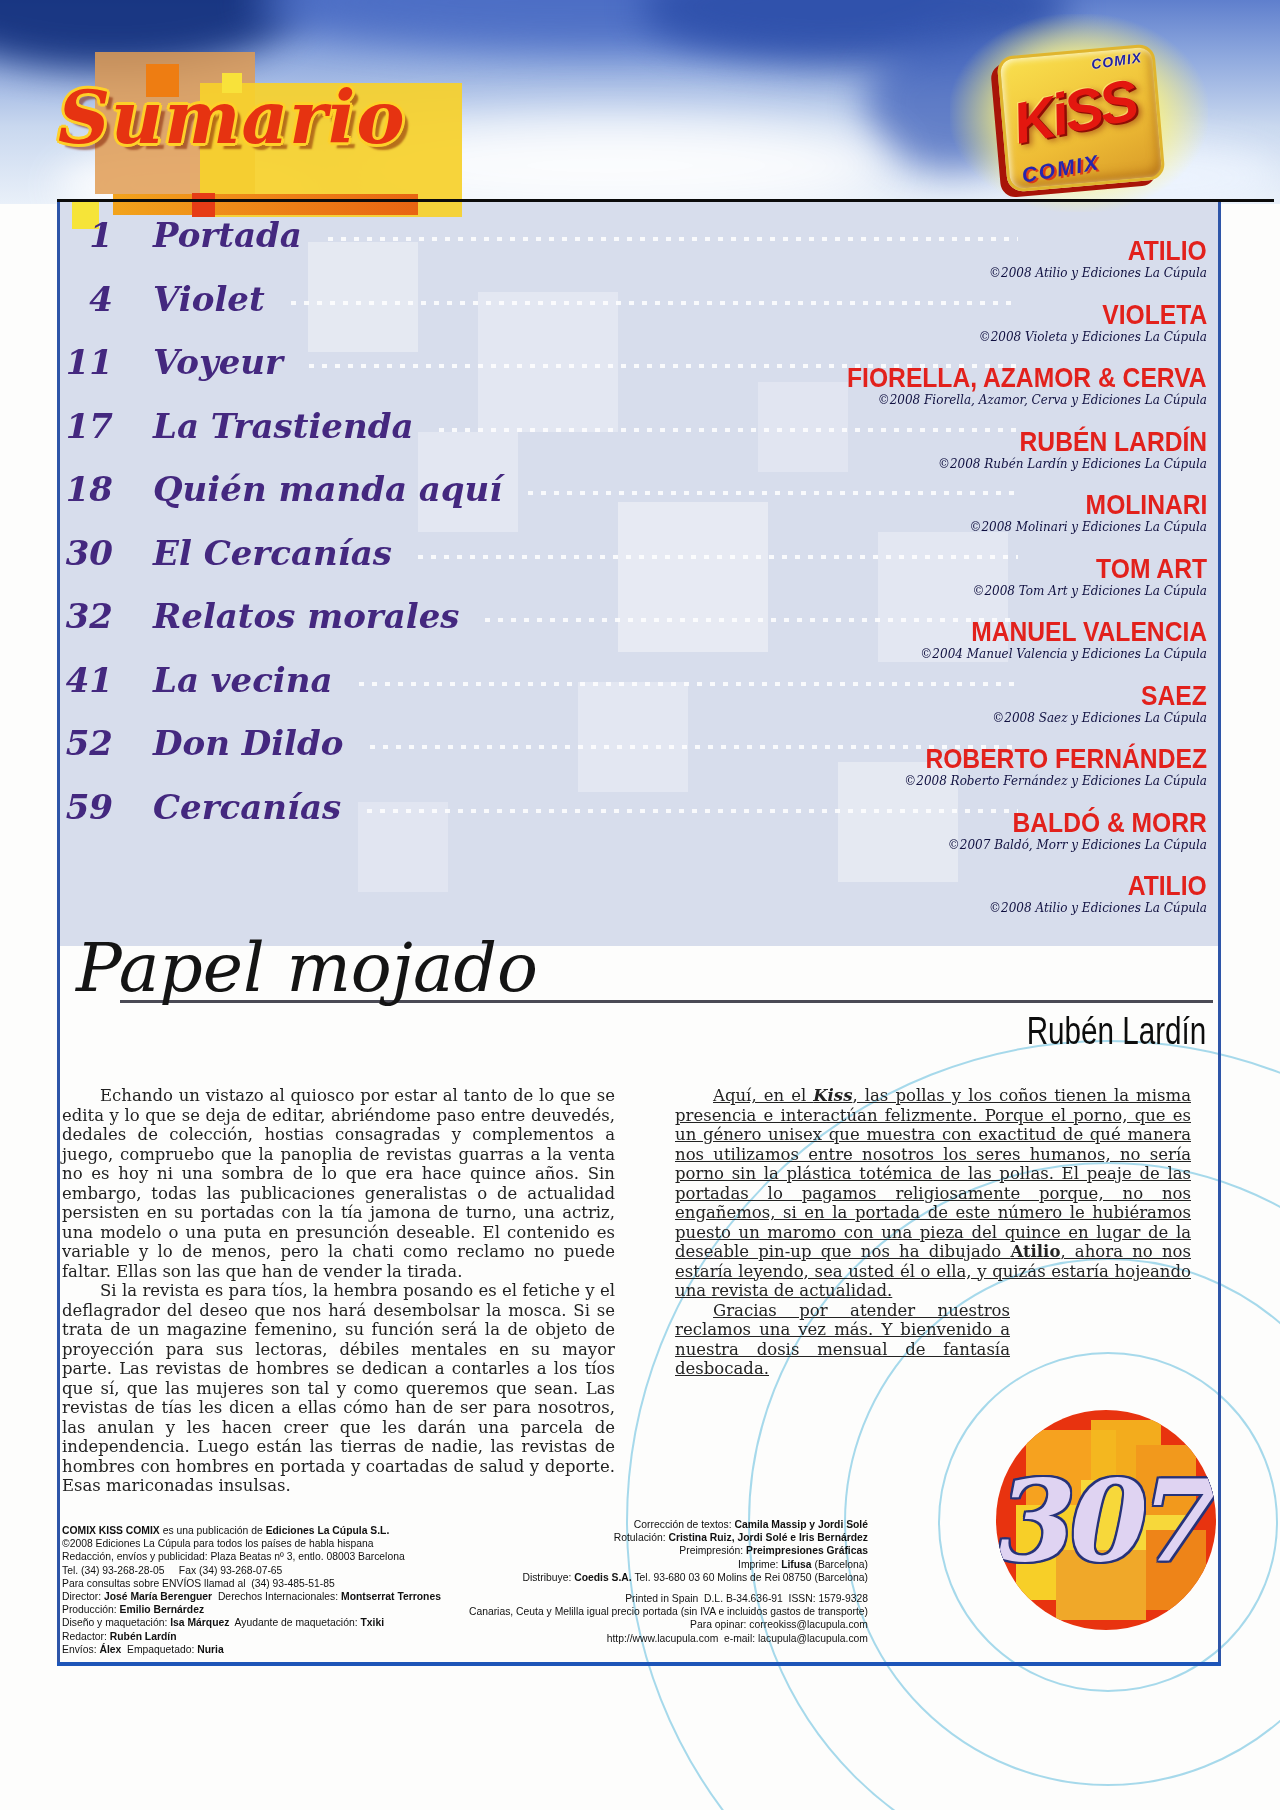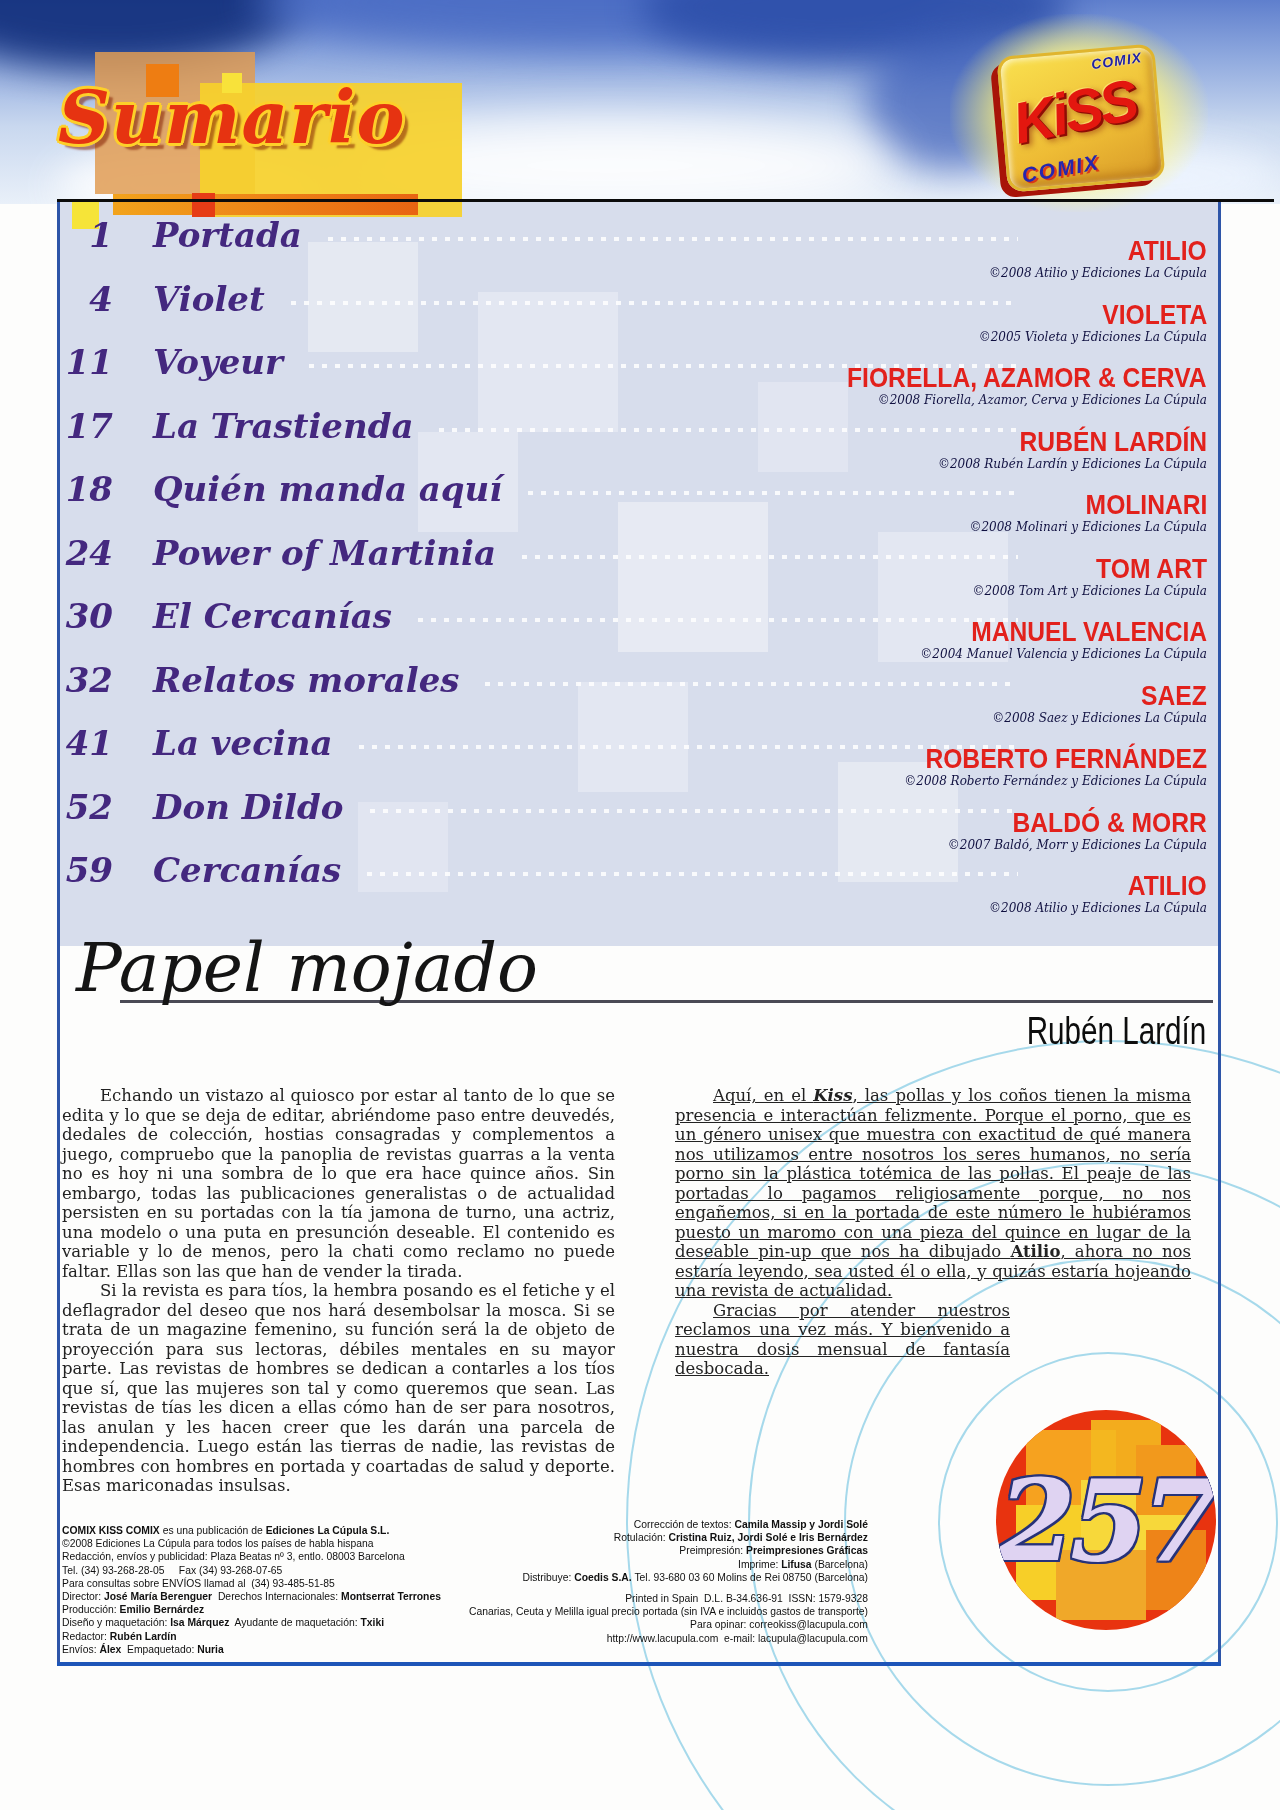--- a/index.html
+++ b/index.html
@@ -204,25 +204,20 @@
         <span class="toc-num">17</span>
         <span class="toc-title">La Trastienda</span>
         <span class="toc-leader"></span>
       </div>
       <div class="toc-row">
         <span class="toc-num">18</span>
         <span class="toc-title">Quién manda aquí</span>
         <span class="toc-leader"></span>
       </div>
       <div class="toc-row">
-        <span class="toc-num">24</span>
-        <span class="toc-title">Power of Martinia</span>
-        <span class="toc-leader"></span>
-      </div>
-      <div class="toc-row">
         <span class="toc-num">30</span>
         <span class="toc-title">El Cercanías</span>
         <span class="toc-leader"></span>
       </div>
       <div class="toc-row">
         <span class="toc-num">32</span>
         <span class="toc-title">Relatos morales</span>
         <span class="toc-leader"></span>
       </div>
       <div class="toc-row">
@@ -241,21 +236,21 @@
         <span class="toc-leader"></span>
       </div>
     </div>
   <div id="author-list" class="author-list">
       <div class="author-item">
         <span class="author-name">ATILIO</span>
         <span class="author-copy">©2008 Atilio y Ediciones La Cúpula</span>
       </div>
       <div class="author-item">
         <span class="author-name">VIOLETA</span>
-        <span class="author-copy">©2005 Violeta y Ediciones La Cúpula</span>
+        <span class="author-copy">©2008 Violeta y Ediciones La Cúpula</span>
       </div>
       <div class="author-item">
         <span class="author-name">FIORELLA, AZAMOR &amp; CERVA</span>
         <span class="author-copy">©2008 Fiorella, Azamor, Cerva y Ediciones La Cúpula</span>
       </div>
       <div class="author-item">
         <span class="author-name">RUBÉN LARDÍN</span>
         <span class="author-copy">©2008 Rubén Lardín y Ediciones La Cúpula</span>
       </div>
       <div class="author-item">
@@ -298,21 +293,21 @@
   <div class="cyan-circle c1"></div>
 
   <div class="issue-badge">
     <div class="isq i1"></div>
     <div class="isq i2"></div>
     <div class="isq i3"></div>
     <div class="isq i4"></div>
     <div class="isq i5"></div>
     <div class="isq i6"></div>
     <div class="isq i7"></div>
-    <span class="issue-num">257</span>
+    <span class="issue-num">307</span>
   </div>
 
   <h2 class="editorial-title">Papel mojado</h2>
   <div class="editorial-rule"></div>
   <div class="byline">Rubén Lardín</div>
 
   <div class="col col1">
     <p>Echando un vistazo al quiosco por estar al tanto de lo que se edita y lo que se deja de editar, abriéndome paso entre deuvedés, dedales de colección, hostias consagradas y complementos a juego, compruebo que la panoplia de revistas guarras a la venta no es hoy ni una sombra de lo que era hace quince años. Sin embargo, todas las publicaciones generalistas o de actualidad persisten en su portadas con la tía jamona de turno, una actriz, una modelo o una puta en presunción deseable. El contenido es variable y lo de menos, pero la chati como reclamo no puede faltar. Ellas son las que han de vender la tirada.</p>
     <p>Si la revista es para tíos, la hembra posando es el fetiche y el deflagrador del deseo que nos hará desembolsar la mosca. Si se trata de un magazine femenino, su función será la de objeto de proyección para sus lectoras, débiles mentales en su mayor parte. Las revistas de hombres se dedican a contarles a los tíos que sí, que las mujeres son tal y como queremos que sean. Las revistas de tías les dicen a ellas cómo han de ser para nosotros, las anulan y les hacen creer que les darán una parcela de independencia. Luego están las tierras de nadie, las revistas de hombres con hombres en portada y coartadas de salud y deporte. Esas mariconadas insulsas.</p>
   </div>

